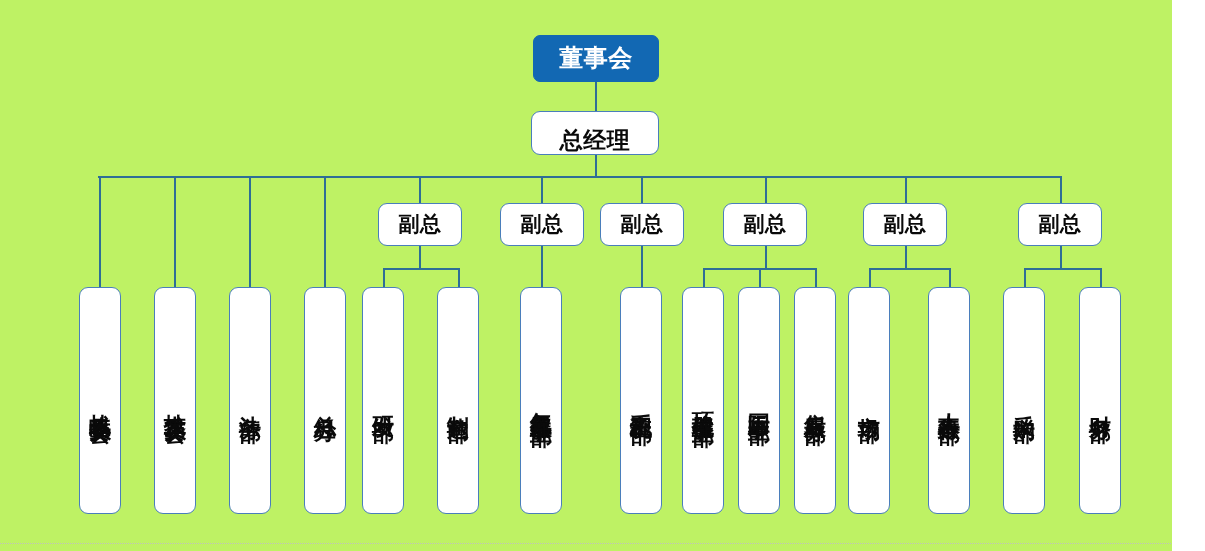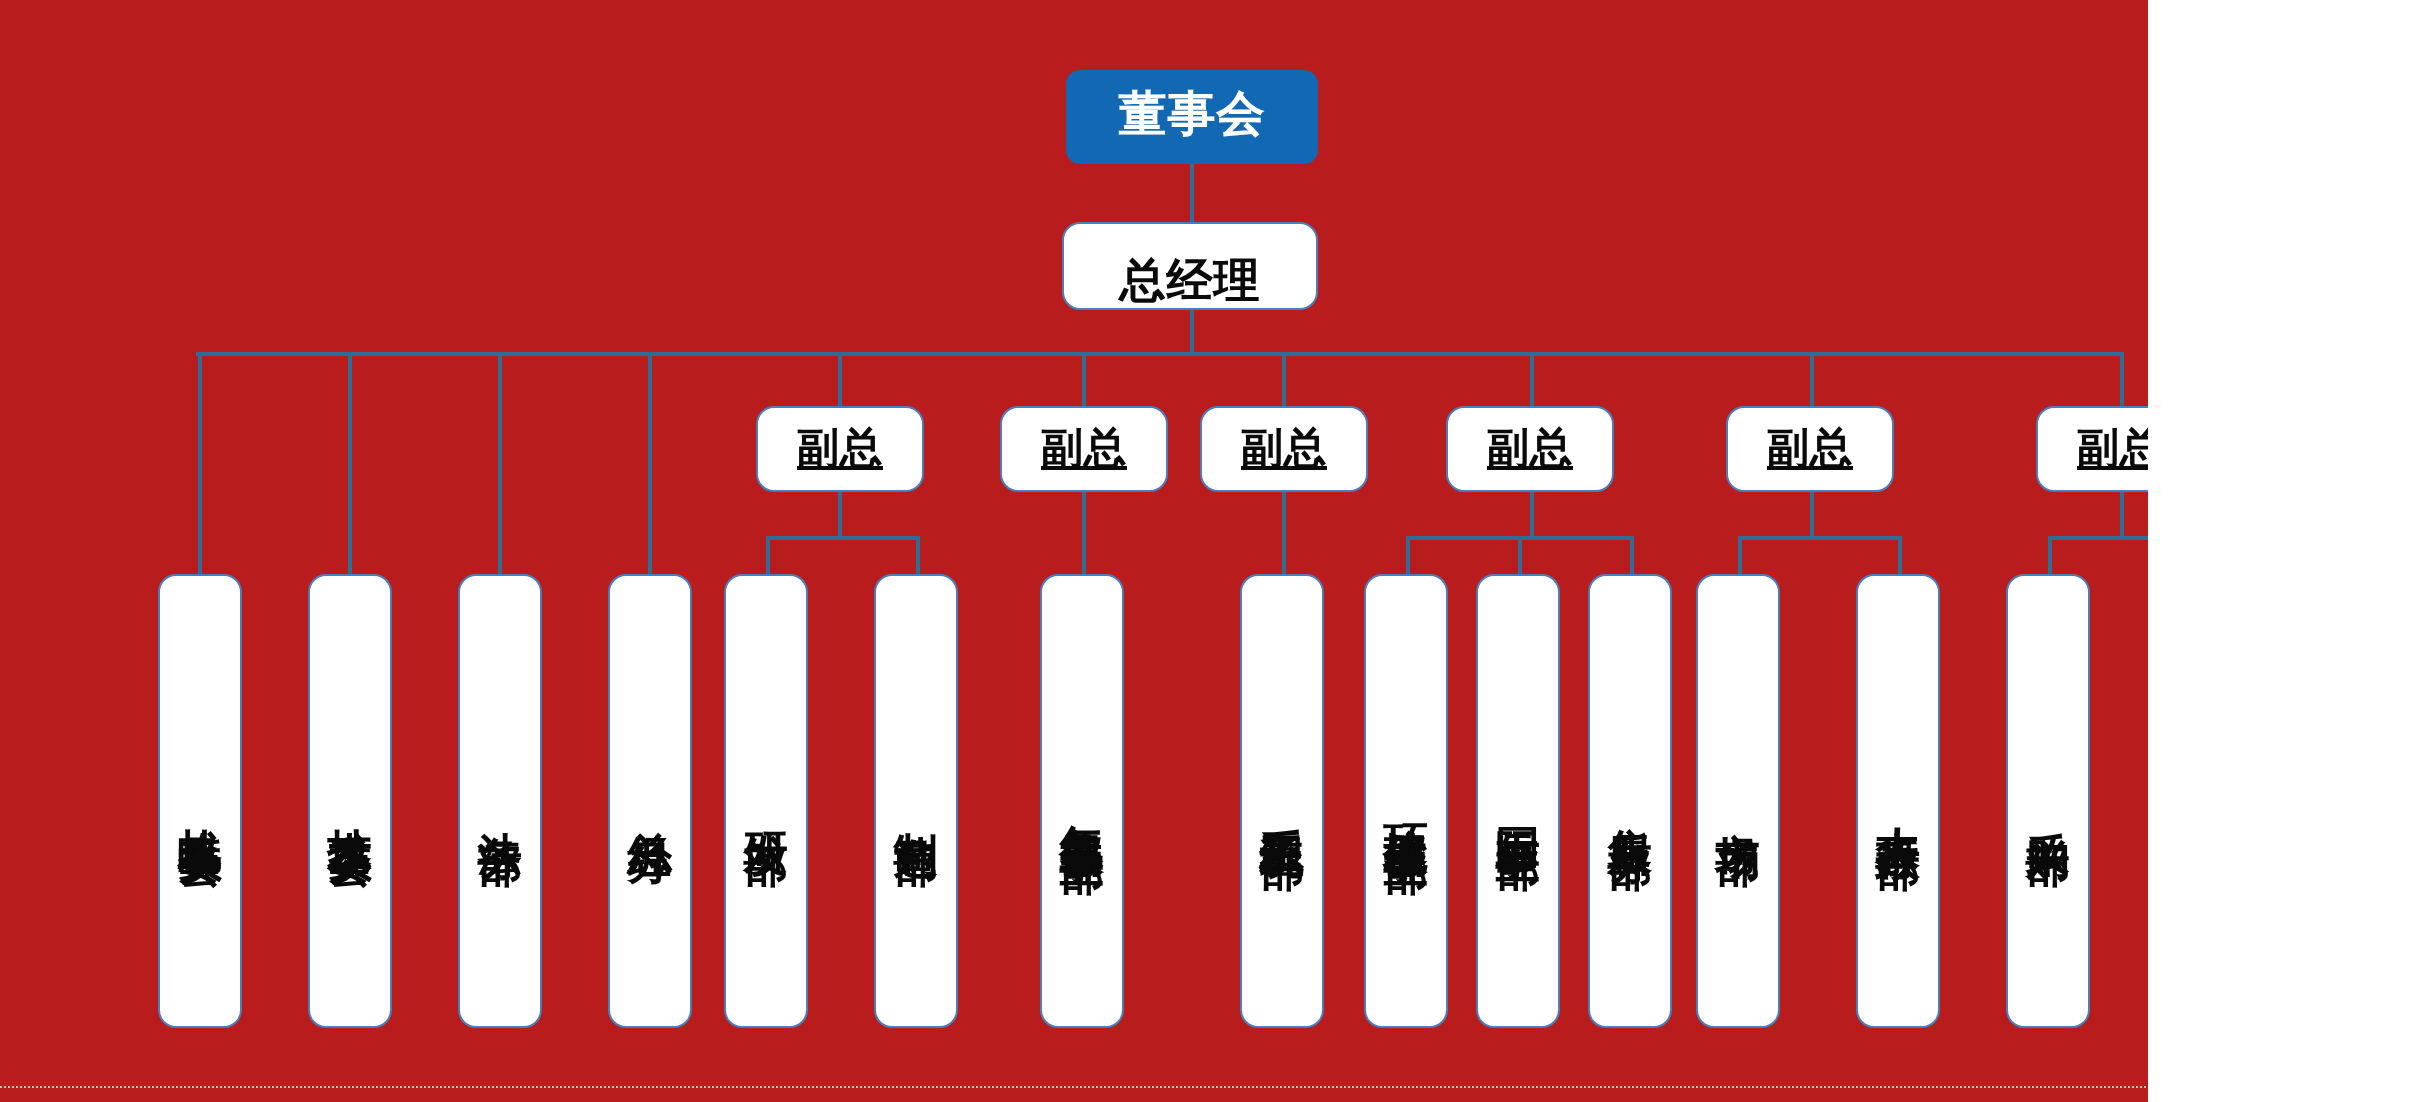--- a/index.html
+++ b/index.html
@@ -6,23 +6,23 @@
   html, body {
     margin: 0;
     padding: 0;
     background: #ffffff;
   }
   body {
     font-family: "Liberation Serif", "DejaVu Serif", serif;
   }
   #chart-root {
     position: relative;
-    width: 1074px;
+    width: 1172px;
     height: 551px;
-    background: #b91c1c;
+    background: #bef264;
     overflow: hidden;
   }
 
   
   .node {
     position: absolute;
     box-sizing: border-box;
     border: 1.4px solid #4A7EBB;
     border-radius: 9px;
     background: #FFFFFF;
@@ -50,21 +50,20 @@
     font-size: 23px;
     font-weight: 600;
   }
   .node.root .label {
     font-size: 24px;
     font-weight: 600;
   }
   .node.vp .label {
     font-size: 21px;
     font-weight: 600;
-    text-decoration: underline;
   }
 
   
   .node.v {
     align-items: center;
     justify-content: center;
   }
   .node.v .label {
     writing-mode: vertical-rl;
     text-orientation: upright;

